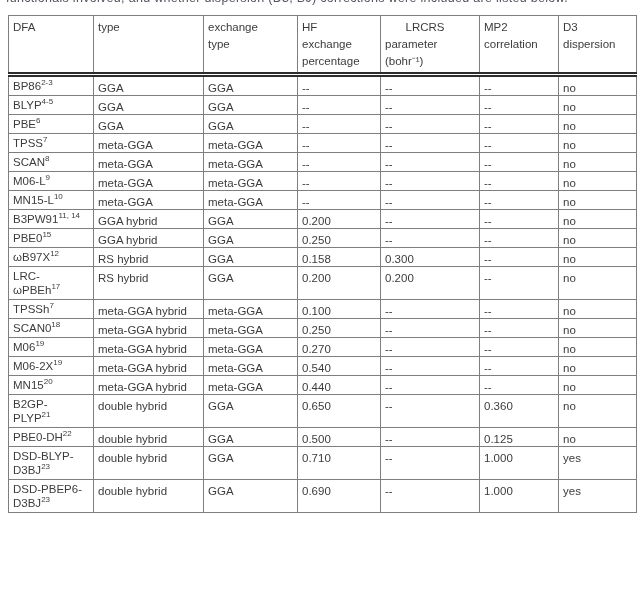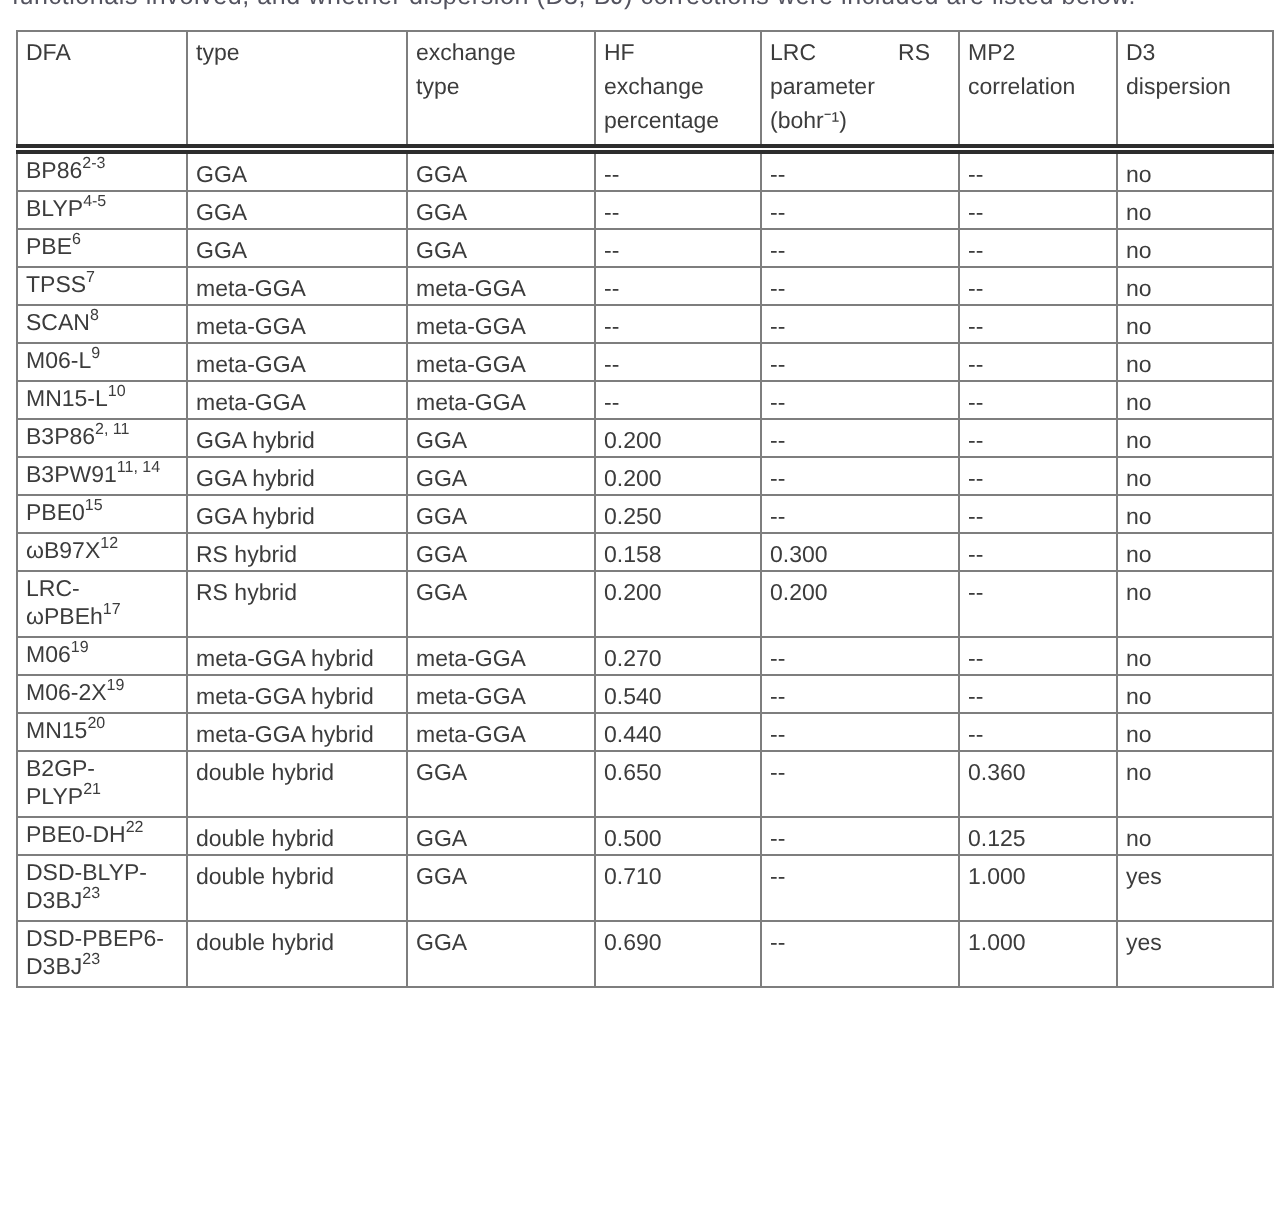--- a/index.html
+++ b/index.html
@@ -42,21 +42,21 @@
   td {
     vertical-align:top;
     line-height:14px;
     padding:4px 4px 0 4px;
   }
   td.name-cell {
     padding:2px 2px 2px 4px;
     white-space:pre-line;
   }
   sup { font-size:8px; vertical-align:super; line-height:0; letter-spacing:0; }
-  .justify { display:flex; justify-content:space-between; padding-right:10px; }
+  .justify { display:flex; justify-content:center; padding-right:10px; }
 </style>
 </head>
 <body>
 
 <div class="page">
 
   <div class="caption-clip">
     <span>functionals involved, and whether dispersion (D3, BJ) corrections were included are listed below.</span>
   </div>
 
@@ -163,29 +163,20 @@
         <tr>
           <td class="name-cell"><span>MN15-L</span><sup>10</sup></td>
           <td>meta-GGA</td>
           <td>meta-GGA</td>
           <td>--</td>
           <td>--</td>
           <td>--</td>
           <td>no</td>
         </tr>
         <tr>
-          <td class="name-cell"><span>B3P86</span><sup>2, 11</sup></td>
-          <td>GGA hybrid</td>
-          <td>GGA</td>
-          <td>0.200</td>
-          <td>--</td>
-          <td>--</td>
-          <td>no</td>
-        </tr>
-        <tr>
           <td class="name-cell"><span>B3PW91</span><sup>11, 14</sup></td>
           <td>GGA hybrid</td>
           <td>GGA</td>
           <td>0.200</td>
           <td>--</td>
           <td>--</td>
           <td>no</td>
         </tr>
         <tr>
           <td class="name-cell"><span>PBE0</span><sup>15</sup></td>
@@ -209,20 +200,38 @@
           <td class="name-cell"><span>LRC-
 ωPBEh</span><sup>17</sup></td>
           <td>RS hybrid</td>
           <td>GGA</td>
           <td>0.200</td>
           <td>0.200</td>
           <td>--</td>
           <td>no</td>
         </tr>
         <tr>
+          <td class="name-cell"><span>TPSSh</span><sup>7</sup></td>
+          <td>meta-GGA hybrid</td>
+          <td>meta-GGA</td>
+          <td>0.100</td>
+          <td>--</td>
+          <td>--</td>
+          <td>no</td>
+        </tr>
+        <tr>
+          <td class="name-cell"><span>SCAN0</span><sup>18</sup></td>
+          <td>meta-GGA hybrid</td>
+          <td>meta-GGA</td>
+          <td>0.250</td>
+          <td>--</td>
+          <td>--</td>
+          <td>no</td>
+        </tr>
+        <tr>
           <td class="name-cell"><span>M06</span><sup>19</sup></td>
           <td>meta-GGA hybrid</td>
           <td>meta-GGA</td>
           <td>0.270</td>
           <td>--</td>
           <td>--</td>
           <td>no</td>
         </tr>
         <tr>
           <td class="name-cell"><span>M06-2X</span><sup>19</sup></td>

